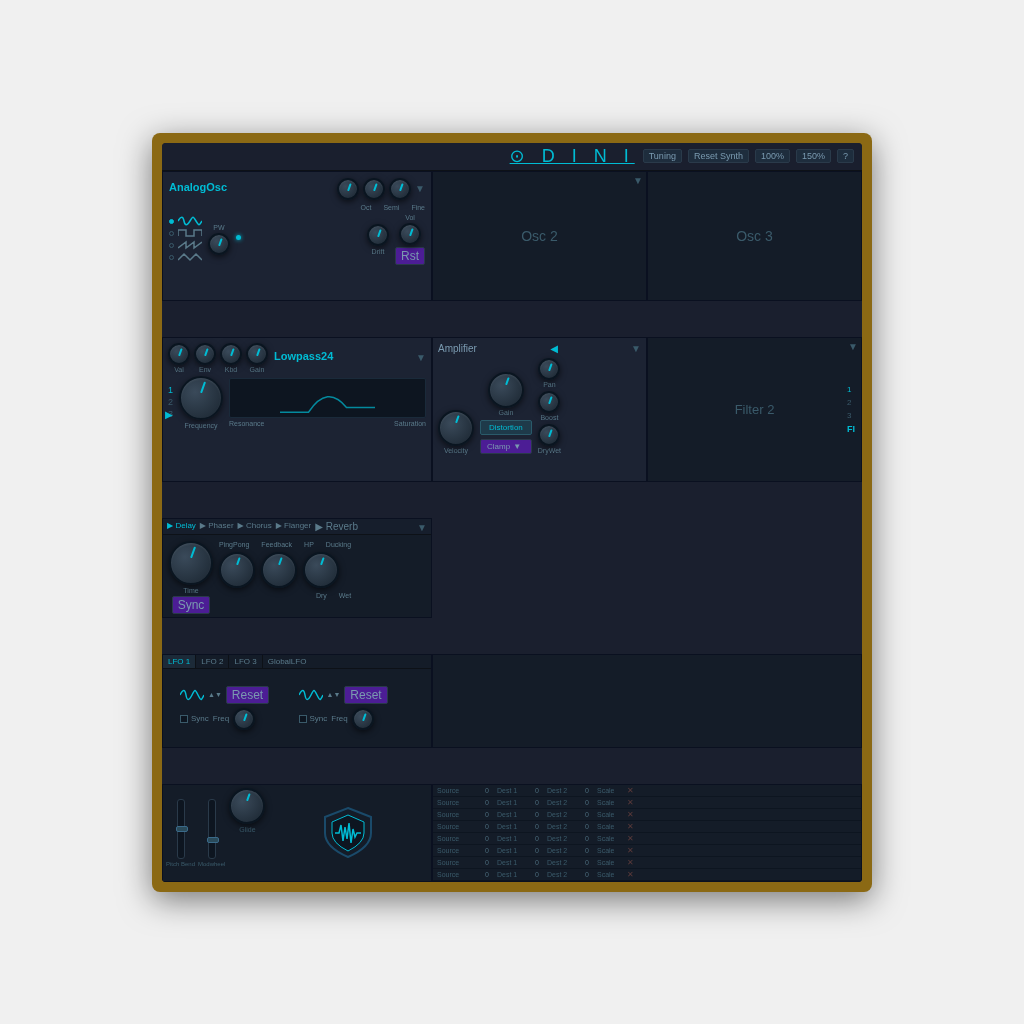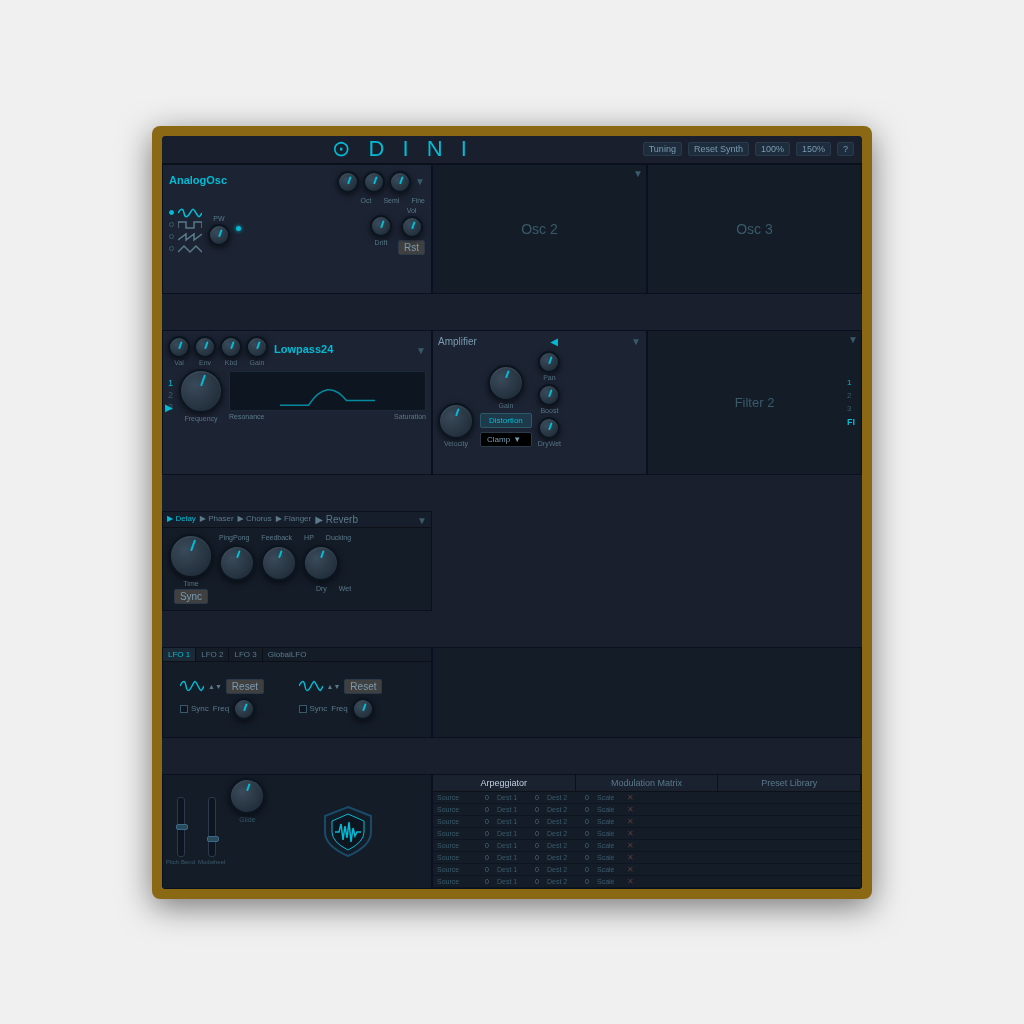--- a/index.html
+++ b/index.html
@@ -38,25 +38,26 @@
     }
 
     .top-bar-left {
       display: flex;
       align-items: center;
       gap: 6px;
     }
 
     .top-bar-center {
       flex: 1;
-      text-align: center;
+      text-align: right;
       color: #00bcd4;
-      font-size: 22px;
+      font-size: 18px;
       letter-spacing: 6px;
       font-weight: 300;
+      text-decoration: underline;
     }
 
     .top-bar-right {
       display: flex;
       align-items: center;
       gap: 6px;
     }
 
     .tb-label {
       color: #7a8fa0;
@@ -170,24 +171,24 @@
     .filter-display {
       background: #0d1520;
       border: 1px solid #1a2a3a;
       border-radius: 2px;
       height: 40px;
       position: relative;
       overflow: hidden;
     }
 
     .small-btn {
-      background: #404040;
+      background: #4c1d95;
       border: 1px solid #2a3a4a;
       color: #7a9ab0;
-      font-size: 10px;
+      font-size: 12px;
       padding: 1px 5px;
       border-radius: 2px;
       cursor: pointer;
     }
 
     .checkbox-opt {
       display: flex;
       align-items: center;
       gap: 3px;
       color: #5a7a8a;
@@ -264,21 +265,21 @@
       border: 1px solid #2a5a6a;
       color: #00bcd4;
       font-size: 8px;
       padding: 2px 8px;
       border-radius: 2px;
       cursor: pointer;
       text-align: center;
     }
 
     .clamp-btn {
-      background: #000000;
+      background: #4c1d95;
       border: 1px solid #2a3a4a;
       color: #7a9ab0;
       font-size: 8px;
       padding: 2px 6px;
       border-radius: 2px;
       cursor: pointer;
       display: flex;
       align-items: center;
       gap: 3px;
     }
@@ -742,25 +743,20 @@
               <path d="M27,10 L43,17 L43,28 Q43,38 27,46 Q11,38 11,28 L11,17 Z" fill="#0d1520" stroke="#00bcd4" stroke-width="1"></path>
 
               <path d="M14,28 L18,28 L20,20 L22,36 L24,22 L26,34 L28,18 L30,38 L32,24 L34,32 L36,28 L40,28" fill="none" stroke="#00bcd4" stroke-width="1.5"></path>
             </svg>
           </div>
 
         </div>
 
         <div class="cell cell-dark">
 
-          <div class="bottom-tabs">
-            <span class="bottom-tab active">Arpeggiator</span>
-            <span class="bottom-tab">Modulation Matrix</span>
-            <span class="bottom-tab">Preset Library</span>
-          </div>
 
           <div>
 
             <div class="mod-row">
               <span class="mod-cell-label">Source</span>
               <span class="mod-cell">0</span>
               <span class="mod-cell-label">Dest 1</span>
               <span class="mod-cell">0</span>
               <span class="mod-cell-label">Dest 2</span>
               <span class="mod-cell">0</span>

